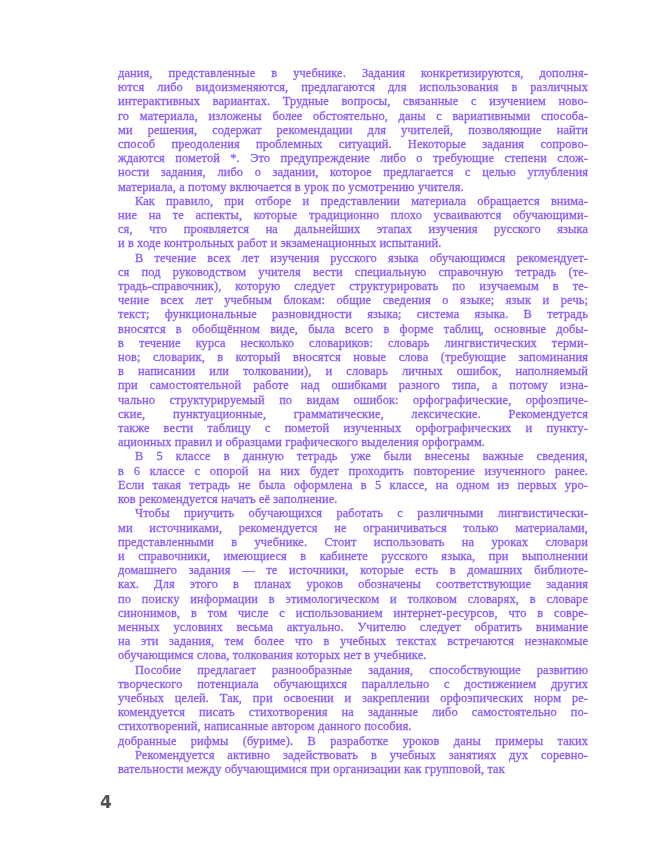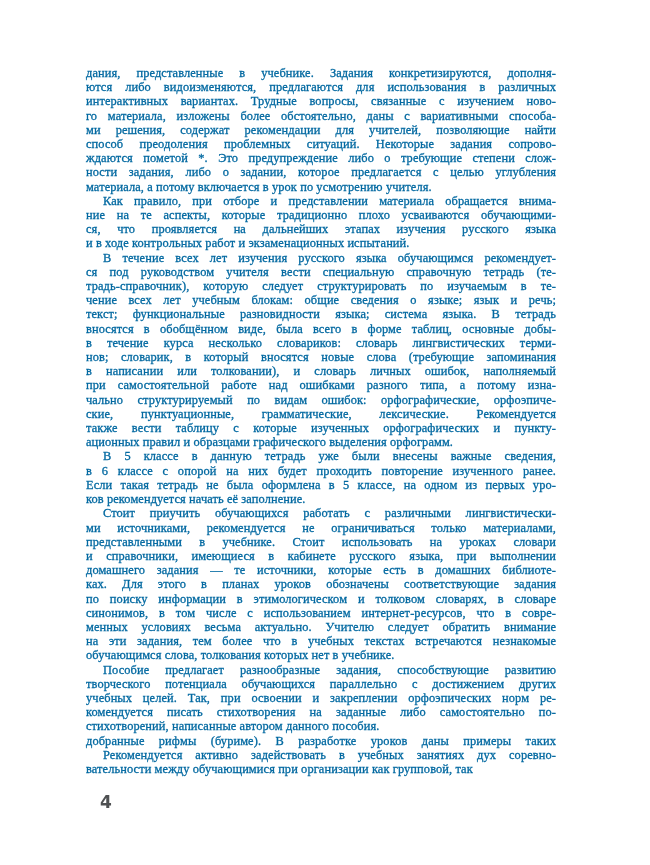--- a/index.html
+++ b/index.html
@@ -10,24 +10,24 @@
   .page {
     position: relative;
     width: 650px;
     height: 865px;
     background: #ffffff;
     overflow: hidden;
     font-family: "Liberation Serif", "DejaVu Serif", serif;
   }
   .text-block {
     position: absolute;
-    left: 86px;
+    left: 118px;
     top: 66px;
     width: 470px;
-    color: #0369a1;
+    color: #8b5cf6;
     font-size: 12.4px;
     line-height: 14.2px;
     letter-spacing: 0.1px;
     -webkit-text-stroke: 0.3px currentColor;
   }
   .para { margin: 0; padding: 0; }
   .line {
     text-align: justify;
     text-align-last: justify;
     white-space: normal;
@@ -72,31 +72,31 @@
         <div class="line">традь-справочник), которую следует структурировать по изучаемым в те-</div>
         <div class="line">чение всех лет учебным блокам: общие сведения о языке; язык и речь;</div>
         <div class="line">текст; функциональные разновидности языка; система языка. В тетрадь</div>
         <div class="line">вносятся в обобщённом виде, была всего в форме таблиц, основные добы-</div>
         <div class="line">в течение курса несколько словариков: словарь лингвистических терми-</div>
         <div class="line">нов; словарик, в который вносятся новые слова (требующие запоминания</div>
         <div class="line">в написании или толковании), и словарь личных ошибок, наполняемый</div>
         <div class="line">при самостоятельной работе над ошибками разного типа, а потому изна-</div>
         <div class="line">чально структурируемый по видам ошибок: орфографические, орфоэпиче-</div>
         <div class="line">ские, пунктуационные, грамматические, лексические. Рекомендуется</div>
-        <div class="line">также вести таблицу с которые изученных орфографических и пункту-</div>
+        <div class="line">также вести таблицу с пометой изученных орфографических и пункту-</div>
         <div class="line last">ационных правил и образцами графического выделения орфограмм.</div>
       </div>
       <div class="para">
         <div class="line first">В 5 классе в данную тетрадь уже были внесены важные сведения,</div>
         <div class="line">в 6 классе с опорой на них будет проходить повторение изученного ранее.</div>
         <div class="line">Если такая тетрадь не была оформлена в 5 классе, на одном из первых уро-</div>
         <div class="line last">ков рекомендуется начать её заполнение.</div>
       </div>
       <div class="para">
-        <div class="line first">Стоит приучить обучающихся работать с различными лингвистически-</div>
+        <div class="line first">Чтобы приучить обучающихся работать с различными лингвистически-</div>
         <div class="line">ми источниками, рекомендуется не ограничиваться только материалами,</div>
         <div class="line">представленными в учебнике. Стоит использовать на уроках словари</div>
         <div class="line">и справочники, имеющиеся в кабинете русского языка, при выполнении</div>
         <div class="line">домашнего задания — те источники, которые есть в домашних библиоте-</div>
         <div class="line">ках. Для этого в планах уроков обозначены соответствующие задания</div>
         <div class="line">по поиску информации в этимологическом и толковом словарях, в словаре</div>
         <div class="line">синонимов, в том числе с использованием интернет-ресурсов, что в совре-</div>
         <div class="line">менных условиях весьма актуально. Учителю следует обратить внимание</div>
         <div class="line">на эти задания, тем более что в учебных текстах встречаются незнакомые</div>
         <div class="line last">обучающимся слова, толкования которых нет в учебнике.</div>

